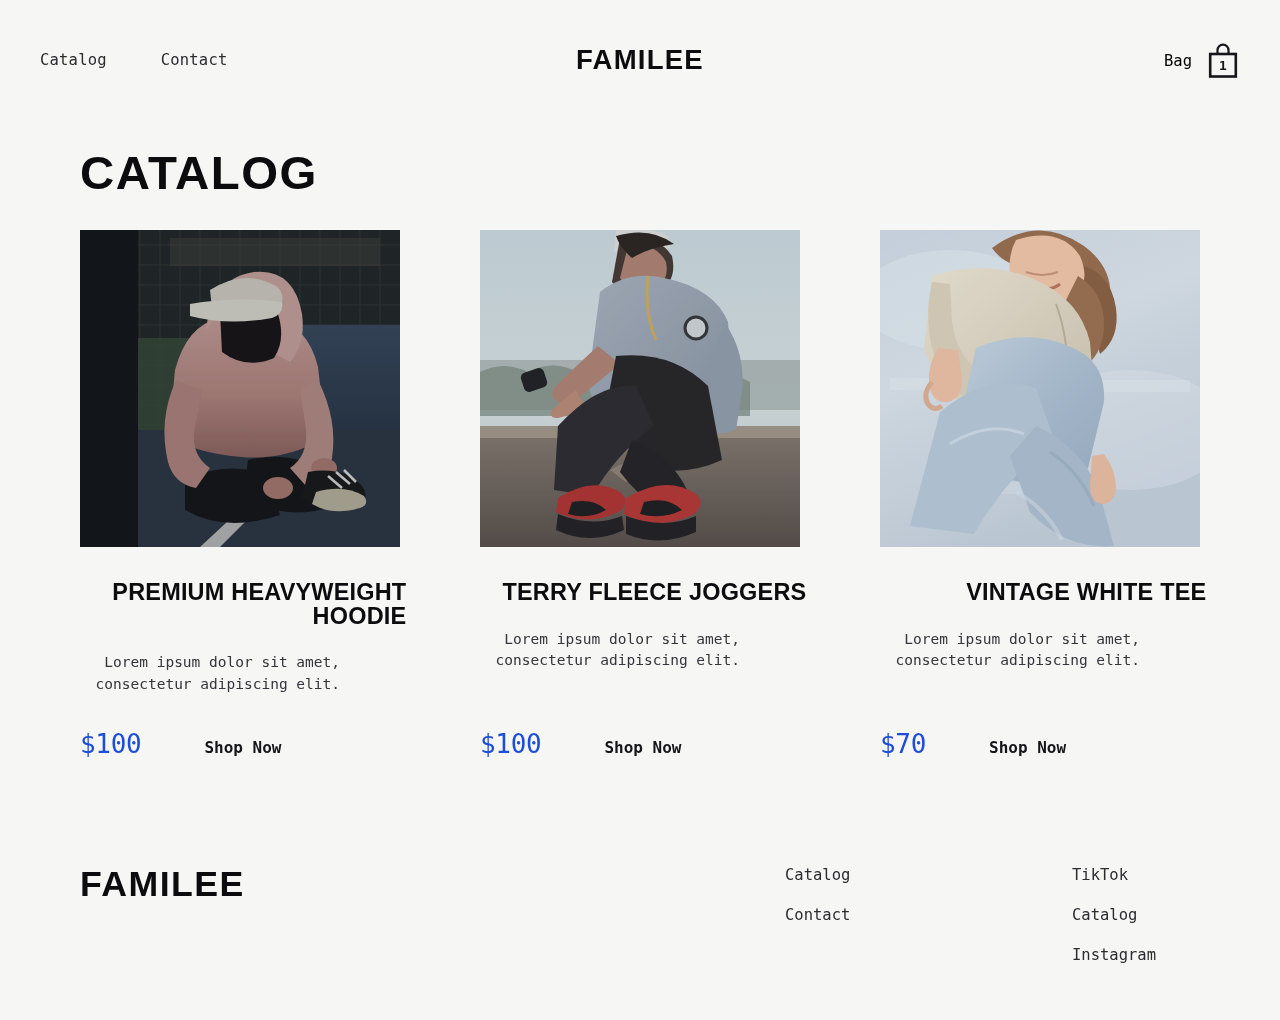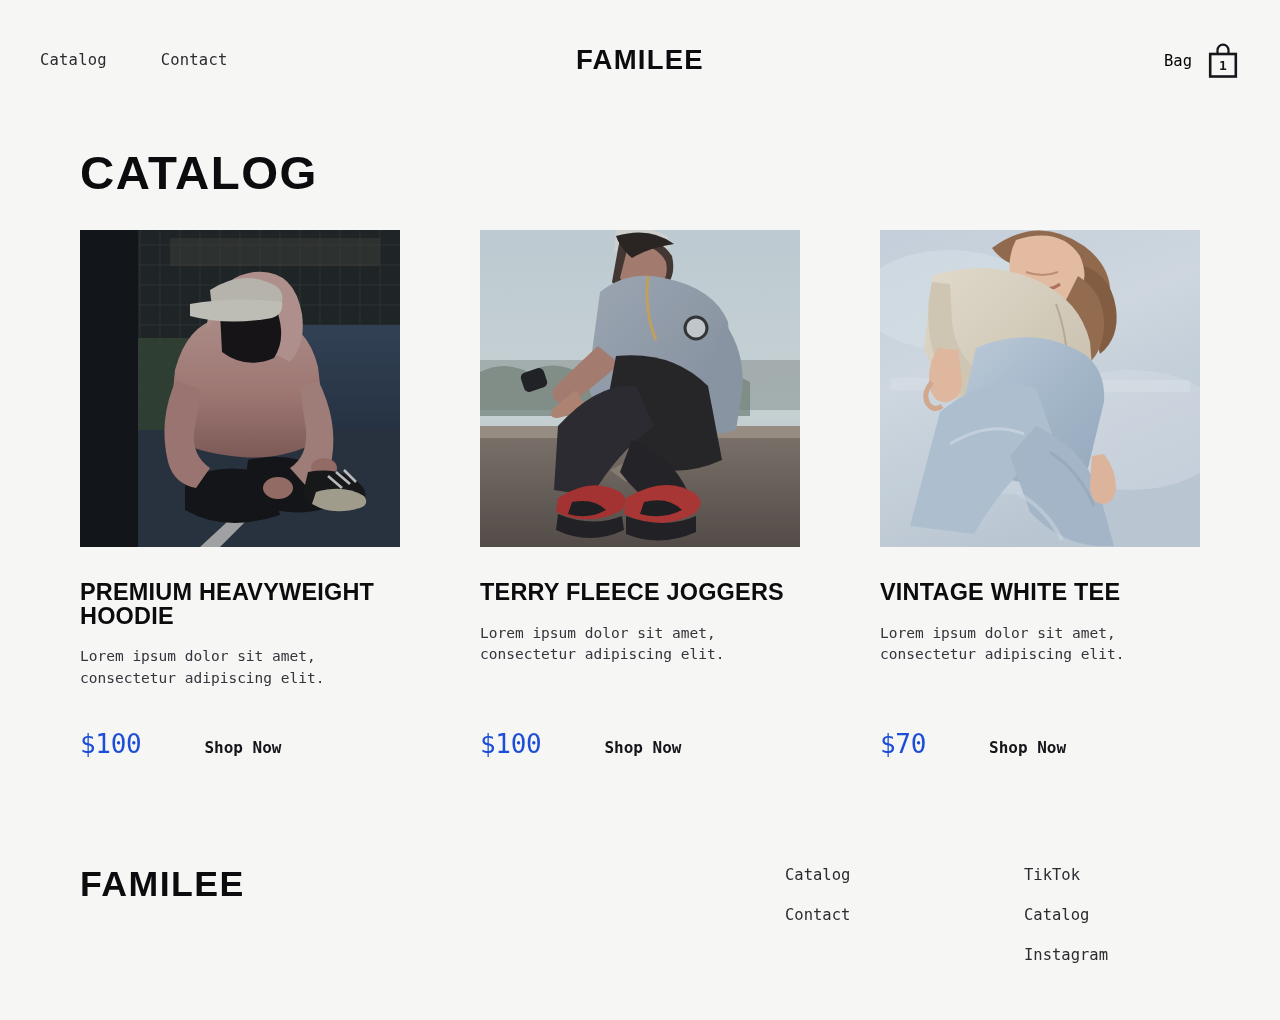--- a/index.html
+++ b/index.html
@@ -111,20 +111,21 @@
   }
 
   
   .grid {
     position: absolute;
     left: 80px;
     top: 230px;
     width: 1120px;
     display: flex;
     gap: 80px;
+    text-align: right;
   }
 
   .card {
     width: 320px;
     position: relative;
   }
 
   .card-photo {
     width: 320px;
     height: 317px;
@@ -143,21 +144,21 @@
     font-weight: 700;
     font-size: 23px;
     line-height: 23.5px;
     letter-spacing: 0.2px;
     color: #0c0c0f;
     transform: scaleX(1.02);
     transform-origin: left top;
   }
 
   .card-desc {
-    margin-top: 18px;
+    margin-top: 24px;
     font-family: "DejaVu Sans Mono", monospace;
     font-size: 14.5px;
     line-height: 21.5px;
     color: #34343a;
     max-width: 260px;
   }
 
   .card-buy {
     position: absolute;
     left: 0;
@@ -211,21 +212,21 @@
 
   .footer-col {
     position: absolute;
     top: 20px;
     display: flex;
     flex-direction: column;
     gap: 19px;
   }
 
   .footer-col.col-nav { left: 785px; }
-  .footer-col.col-social { left: 1024px; }
+  .footer-col.col-social { left: 1072px; }
 
   .footer-link {
     font-family: "DejaVu Sans Mono", monospace;
     font-size: 15.5px;
     line-height: 21px;
     color: #2b2b30;
     text-decoration: none;
     cursor: pointer;
   }
 </style>

